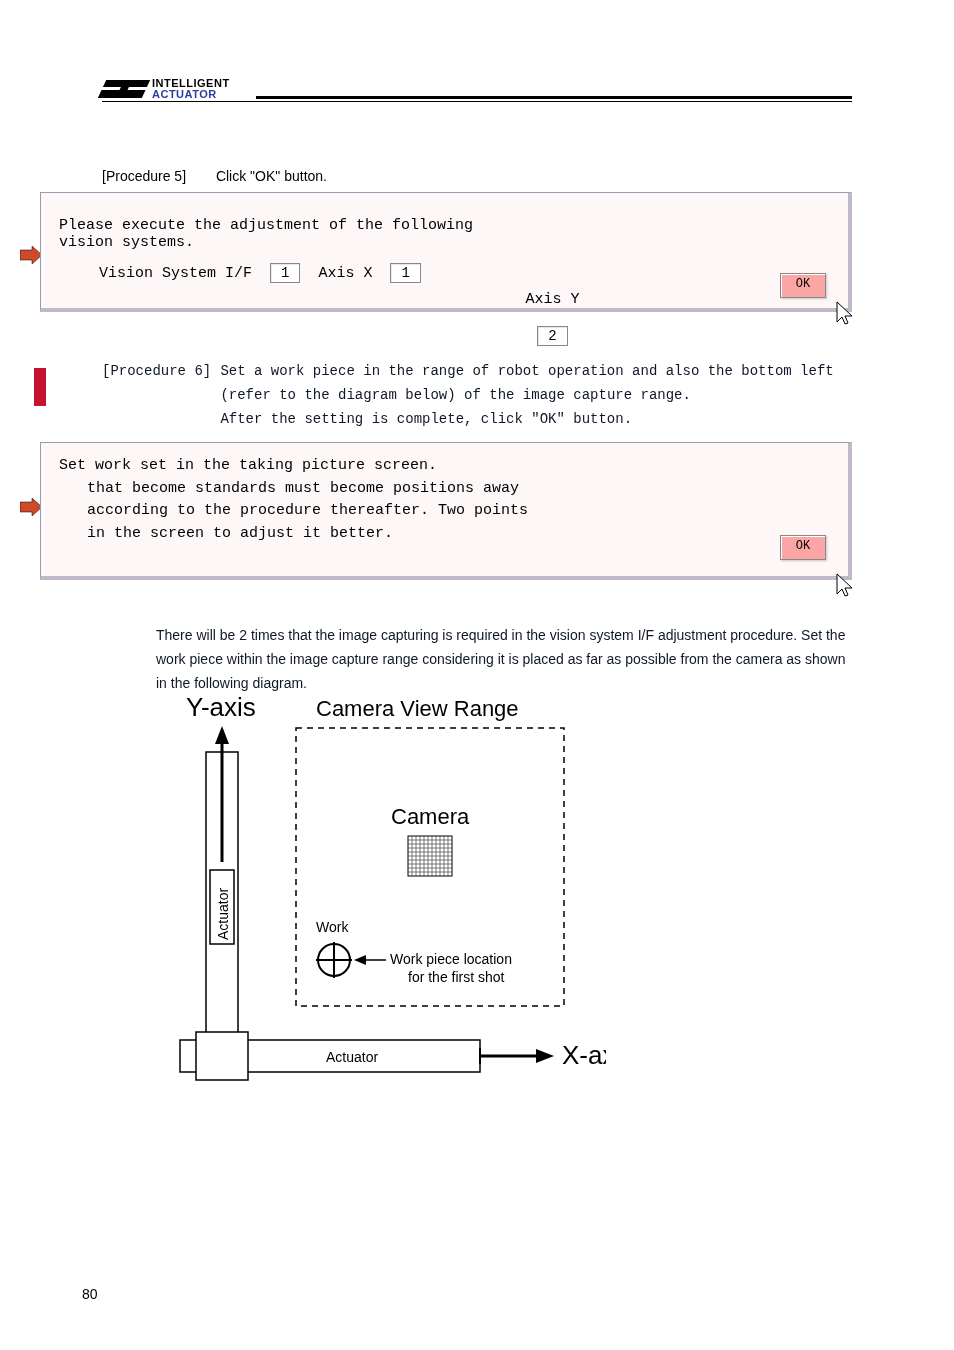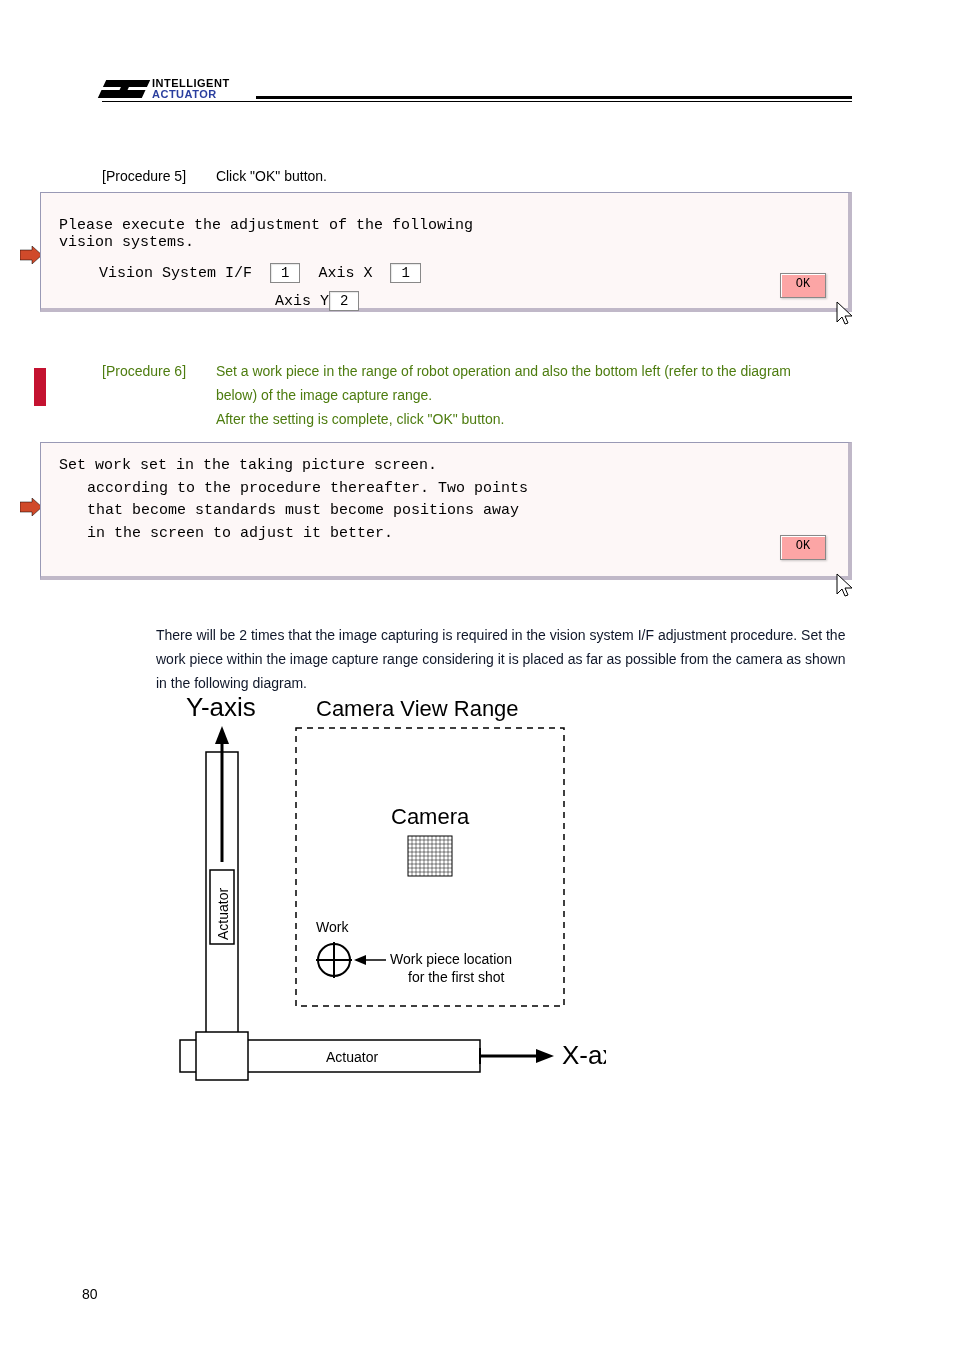--- a/index.html
+++ b/index.html
@@ -86,21 +86,21 @@
     }
     .dialog1-line1, .dialog1-line2 { margin-left: 0; }
     .dialog1-fields {
       margin-top: 12px;
       margin-left: 40px;
       display: flex;
       gap: 18px;
       align-items: center;
       flex-wrap: wrap;
     }
-    .dialog1-row2 { margin-left: 216px; margin-top: 8px; display: flex; align-items: center; }
+    .dialog1-row2 { margin-left: 216px; margin-top: 8px; display: flex; gap: 18px; align-items: center; flex-direction: column; }
     .field-box {
       display: inline-block;
       background: #fff;
       border: 1px solid #888;
       padding: 1px 10px;
       font-family: "Courier New", monospace;
       font-size: 14px;
       min-width: 26px;
       text-align: center;
       box-shadow: inset 1px 1px 1px rgba(0,0,0,0.1);
@@ -129,21 +129,21 @@
     .arrow2 { top: 498px; }
 
     .cursor {
       position: absolute;
       width: 20px;
       height: 28px;
     }
     .cursor1 { top: 300px; right: 100px; }
     .cursor2 { top: 572px; right: 100px; }
 
-    .procedure6 { top: 360px; font-size: 14px; color: #4d7c0f; line-height: 1.7; }
+    .procedure6 { top: 360px; font-size: 14px; color: #0f172a; line-height: 1.7; font-family: Liberation Mono, monospace; }
     .proc6-label { display: inline-block; width: 110px; vertical-align: top; }
     .proc6-text { display: inline-block; width: 620px; vertical-align: top; }
 
     .dialog2 {
       position: absolute;
       top: 442px;
       left: 40px;
       right: 102px;
       height: 138px;
       background: #fdf7f7;
@@ -253,22 +253,22 @@
     <span>After the setting is complete, click "OK" button.</span>
   </span>
 </div>
 
 <svg class="arrow-ptr arrow2" viewBox="0 0 22 18">
   <path d="M0 4 L12 4 L12 0 L22 9 L12 18 L12 14 L0 14 Z" fill="#d04a2a" stroke="#000" stroke-width="0.5"></path>
 </svg>
 
 <div class="dialog2">
   <div>Set work set in the taking picture screen.</div>
+  <div class="dialog2-note"> that become standards must become positions away</div>
   <div class="dialog2-note"> according to the procedure thereafter. Two points</div>
-  <div class="dialog2-note"> that become standards must become positions away</div>
   <div class="dialog2-note"> in the screen to adjust it better.</div>
   <div class="ok-btn">OK</div>
 </div>
 
 <svg class="cursor cursor2" viewBox="0 0 20 28">
   <path d="M3 2 L3 22 L8 17 L11 24 L14 23 L11 16 L18 16 Z" fill="#fff" stroke="#000" stroke-width="1"></path>
 </svg>
 
 <div class="explain-text">There will be 2 times that the image capturing is required in the vision system I/F adjustment procedure. Set the work piece within the image capture range considering it is placed as far as possible from the camera as shown in the following diagram.</div>
 

